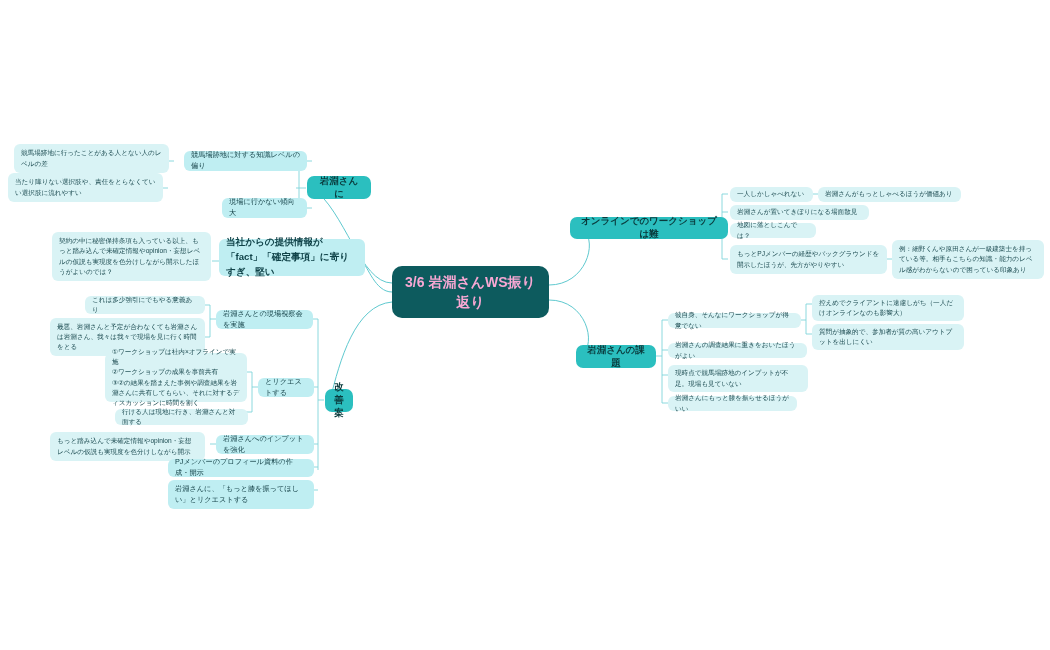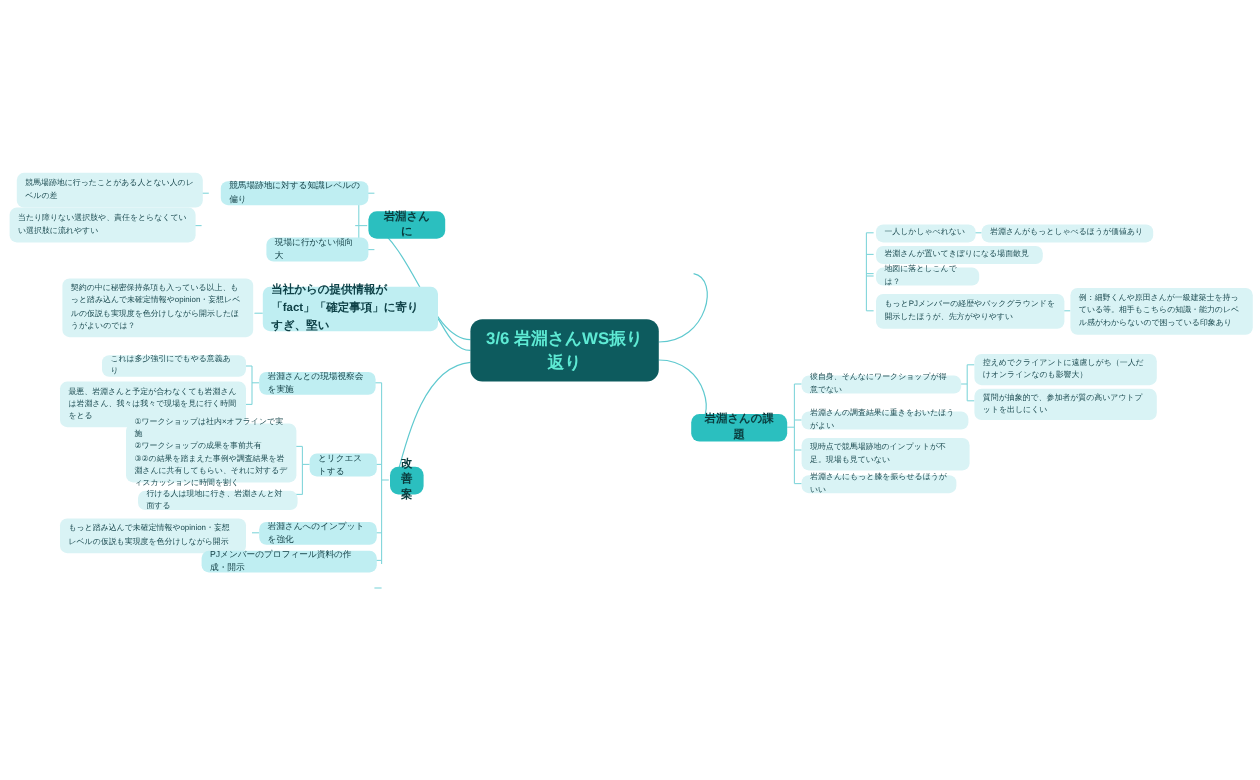--- a/index.html
+++ b/index.html
@@ -8,21 +8,21 @@
     font-family:"Liberation Sans","DejaVu Sans",sans-serif;
     overflow:hidden;position:relative;
   }
   #canvas{position:absolute;inset:0;width:1050px;height:650px;}
   svg.links{position:absolute;left:0;top:0;width:1050px;height:650px;pointer-events:none;}
 
   .node{position:absolute;box-sizing:border-box;border-radius:6px;}
 
   
   .root{
-    background:#0d5b5e;color:#5eead4;border-radius:10px;
+    background:#0d5b5e;color:#f9a8d4;border-radius:10px;
     display:flex;align-items:center;justify-content:center;text-align:center;
     font-size:14px;font-weight:bold;line-height:1.45;padding:6px 9px;
   }
   
   .lv1{
     background:#2bbfbf;color:#0a3b3d;border-radius:7px;
     display:flex;align-items:center;justify-content:center;text-align:center;
     font-size:9.5px;font-weight:bold;line-height:1.35;padding:4px 8px;
   }
   
@@ -141,21 +141,23 @@
   <div class="node lv3" style="left:105px;top:353px;width:142px;height:49px;white-space:pre-line;">①ワークショップは社内×オフラインで実施
 ②ワークショップの成果を事前共有
 ③②の結果を踏まえた事例や調査結果を岩淵さんに共有してもらい、それに対するディスカッションに時間を割く</div>
   <div class="node lv3" style="left:115px;top:409px;width:133px;height:16px;">行ける人は現地に行き、岩淵さんと対面する</div>
 
   <div class="node lv2" style="left:216px;top:435px;width:98px;height:19px;">岩淵さんへのインプットを強化</div>
   <div class="node lv3" style="left:50px;top:432px;width:155px;height:29px;">もっと踏み込んで未確定情報やopinion・妄想レベルの仮説も実現度を色分けしながら開示</div>
 
   <div class="node lv2" style="left:168px;top:459px;width:146px;height:18px;">PJメンバーのプロフィール資料の作成・開示</div>
 
+  <div class="node lv2" style="left:168px;top:480px;width:146px;height:29px;">岩淵さんに、「もっと膝を振ってほしい」とリクエストする</div>
 
+  <div class="node lv1" style="left:570px;top:217px;width:158px;height:22px;">オンラインでのワークショップは難</div>
 
   <div class="node lv3" style="left:730px;top:187px;width:83px;height:15px;">一人しかしゃべれない</div>
   <div class="node lv3" style="left:818px;top:187px;width:143px;height:15px;">岩淵さんがもっとしゃべるほうが価値あり</div>
 
   <div class="node lv3" style="left:730px;top:205px;width:139px;height:15px;">岩淵さんが置いてきぼりになる場面散見</div>
 
   <div class="node lv3" style="left:730px;top:223px;width:86px;height:15px;">地図に落としこんでは？</div>
 
   <div class="node lv3" style="left:730px;top:245px;width:157px;height:29px;">もっとPJメンバーの経歴やバックグラウンドを開示したほうが、先方がやりやすい</div>
   <div class="node lv3" style="left:892px;top:240px;width:152px;height:39px;">例：細野くんや原田さんが一級建築士を持っている等。相手もこちらの知識・能力のレベル感がわからないので困っている印象あり</div>

